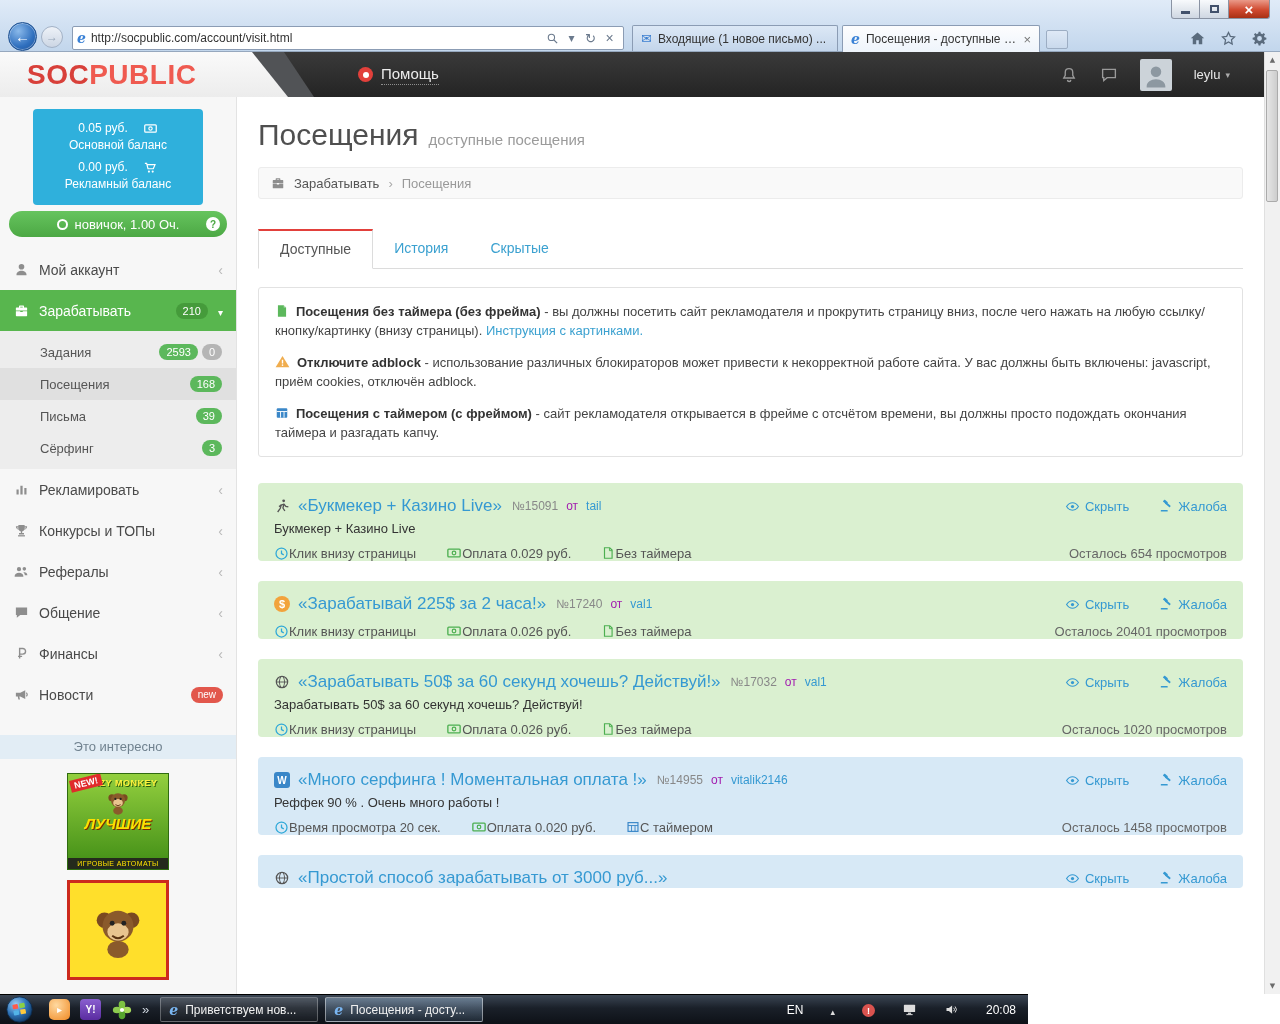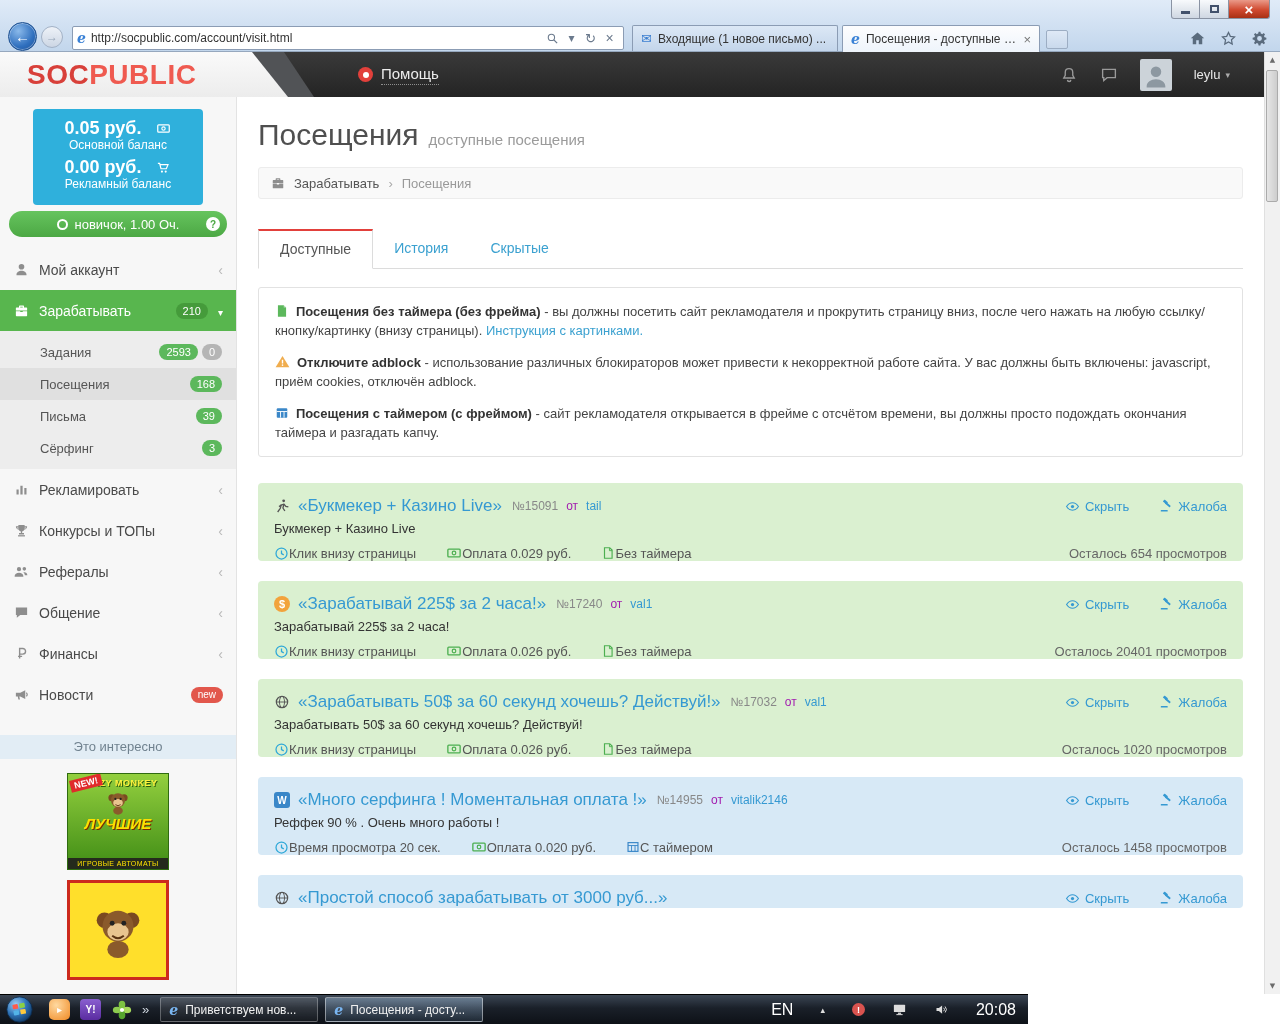--- a/index.html
+++ b/index.html
@@ -69,21 +69,21 @@
   .hic{color:#9a9a9a;display:flex;}
   .avatar{width:32px;height:32px;background:#ccd3d9;border-radius:2px;display:flex;align-items:flex-end;justify-content:center;overflow:hidden;color:#8d98a1;}
   .uname{color:#e8e8e8;font-size:13px;display:flex;align-items:center;gap:5px;}
   .uname .car{color:#aaa;font-size:9px;}
   .uname .car::before{content:"▾";font-family:"DejaVu Sans",sans-serif;}
 
   
   .page{display:flex;height:897px;}
   .sidebar{width:237px;min-width:237px;background:#f7f7f7;border-right:1px solid #e3e3e3;box-sizing:border-box;overflow:hidden;}
   .balance{width:170px;margin:12px auto 0;background:#2fb0dc;border-radius:4px;color:#fff;text-align:center;padding:10px 0 8px;}
-  .bval{font-size:18px;font-weight:bold;display:flex;align-items:center;justify-content:center;gap:15px;height:18px;}
+  .bval{font-size:12px;font-weight:normal;display:flex;align-items:center;justify-content:center;gap:15px;height:18px;}
   .blab{font-size:12px;margin:1px 0 5px;height:15px;}
   .rank{width:218px;margin:6px auto 0;height:26px;background:linear-gradient(#66c45e,#4ca844);border-radius:13px;color:#fff;
     font-size:13px;display:flex;align-items:center;justify-content:center;gap:7px;position:relative;}
   .rank-ring{width:11px;height:11px;border:2px solid #fff;border-radius:50%;box-sizing:border-box;}
   .rank-q{position:absolute;right:7px;top:6px;width:14px;height:14px;background:#fff;color:#4ca844;border-radius:50%;
     font-size:10px;font-weight:bold;display:flex;align-items:center;justify-content:center;}
   .rank-q::before{content:"?";}
   .menu{margin-top:12px;}
   .mi{height:41px;display:flex;align-items:center;padding:0 13px;font-size:14px;color:#4a4a4a;gap:10px;box-sizing:border-box;}
   .mi .mic{color:#8e8e8e;display:flex;width:16px;justify-content:center;}
@@ -185,21 +185,21 @@
   .ql-y{background:linear-gradient(#8a5fd0,#5a2ca0);border-radius:4px;color:#fff;font-size:10px;font-weight:bold;}
   .ql-y::before{content:"Y!";}
   .qchev{color:#cfd6df;font-size:13px;margin:0 4px 0 10px;}
   .qchev::before{content:"»";}
   .wbtn{width:158px;height:25px;margin-left:7px;display:flex;align-items:center;gap:7px;padding:0 8px;box-sizing:border-box;
     border:1px solid rgba(255,255,255,.28);border-radius:2px;cursor:pointer;
     background:linear-gradient(rgba(255,255,255,.14),rgba(255,255,255,.03));}
   .wbtn.activewin{background:linear-gradient(rgba(170,200,230,.45),rgba(90,120,150,.22));border-color:rgba(255,255,255,.45);}
   .wbtn .ie-e{color:#7ab6f2;}
   .wbtn-label{color:#f0f0f0;font-size:12px;white-space:nowrap;overflow:hidden;text-overflow:ellipsis;}
-  .tray{margin-left:auto;display:flex;align-items:center;gap:27px;color:#fff;font-size:16px;padding-right:8px;}
+  .tray{margin-left:auto;display:flex;align-items:flex-end;gap:27px;color:#fff;font-size:12px;padding-right:8px;}
   .tr-up{color:#ddd;font-size:9px;font-family:"DejaVu Sans",sans-serif;cursor:pointer;}
   .tr-up::before{content:"▴";}
   .tr-red{width:13px;height:13px;border-radius:50%;background:#d9534f;color:#fff;font-size:9px;font-weight:bold;
     display:flex;align-items:center;justify-content:center;cursor:pointer;}
   .tr-red::before{content:"!";}
   .tric{color:#ddd;display:flex;cursor:pointer;}
 </style>
 </head>
 <body>
 
@@ -670,21 +670,20 @@
                   <span>Скрыть</span>
                 </a>
               <a class="act">
                   <svg width="14" height="14">
                     <use href="#s-gavel" xlink:href="#s-gavel"></use>
                   </svg>
                   <span>Жалоба</span>
                 </a>
             </span>
           </div>
-          <div class="vdesc">Зарабатывай 225$ за 2 часа!</div>
           <div class="meta">
             <span class="m">
                 <svg class="mc-blue" width="15" height="15">
                   <use href="#s-clock" xlink:href="#s-clock"></use>
                 </svg>
                 <span>Клик внизу страницы</span>
               </span>
             <span class="m">
                 <svg class="mc-green" width="16" height="16">
                   <use href="#s-note" xlink:href="#s-note"></use>

